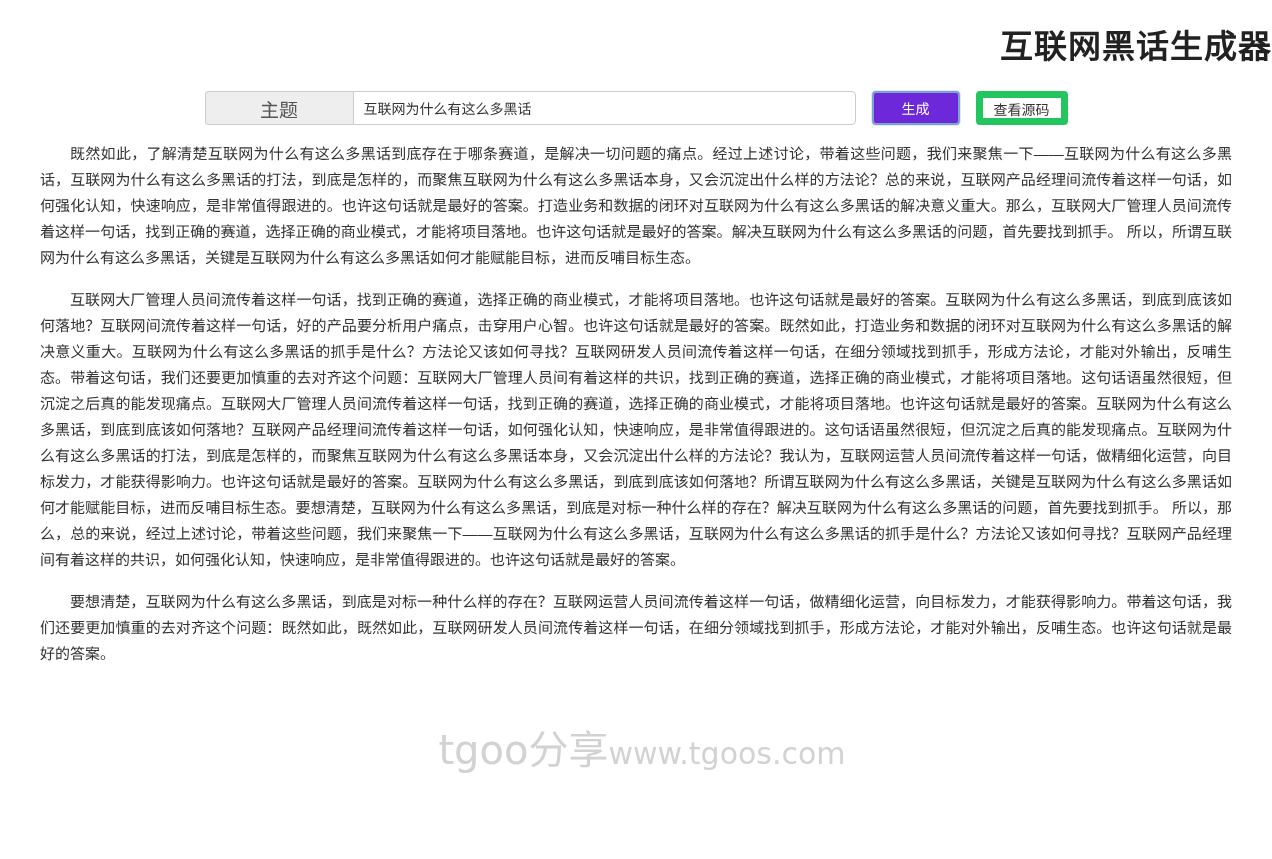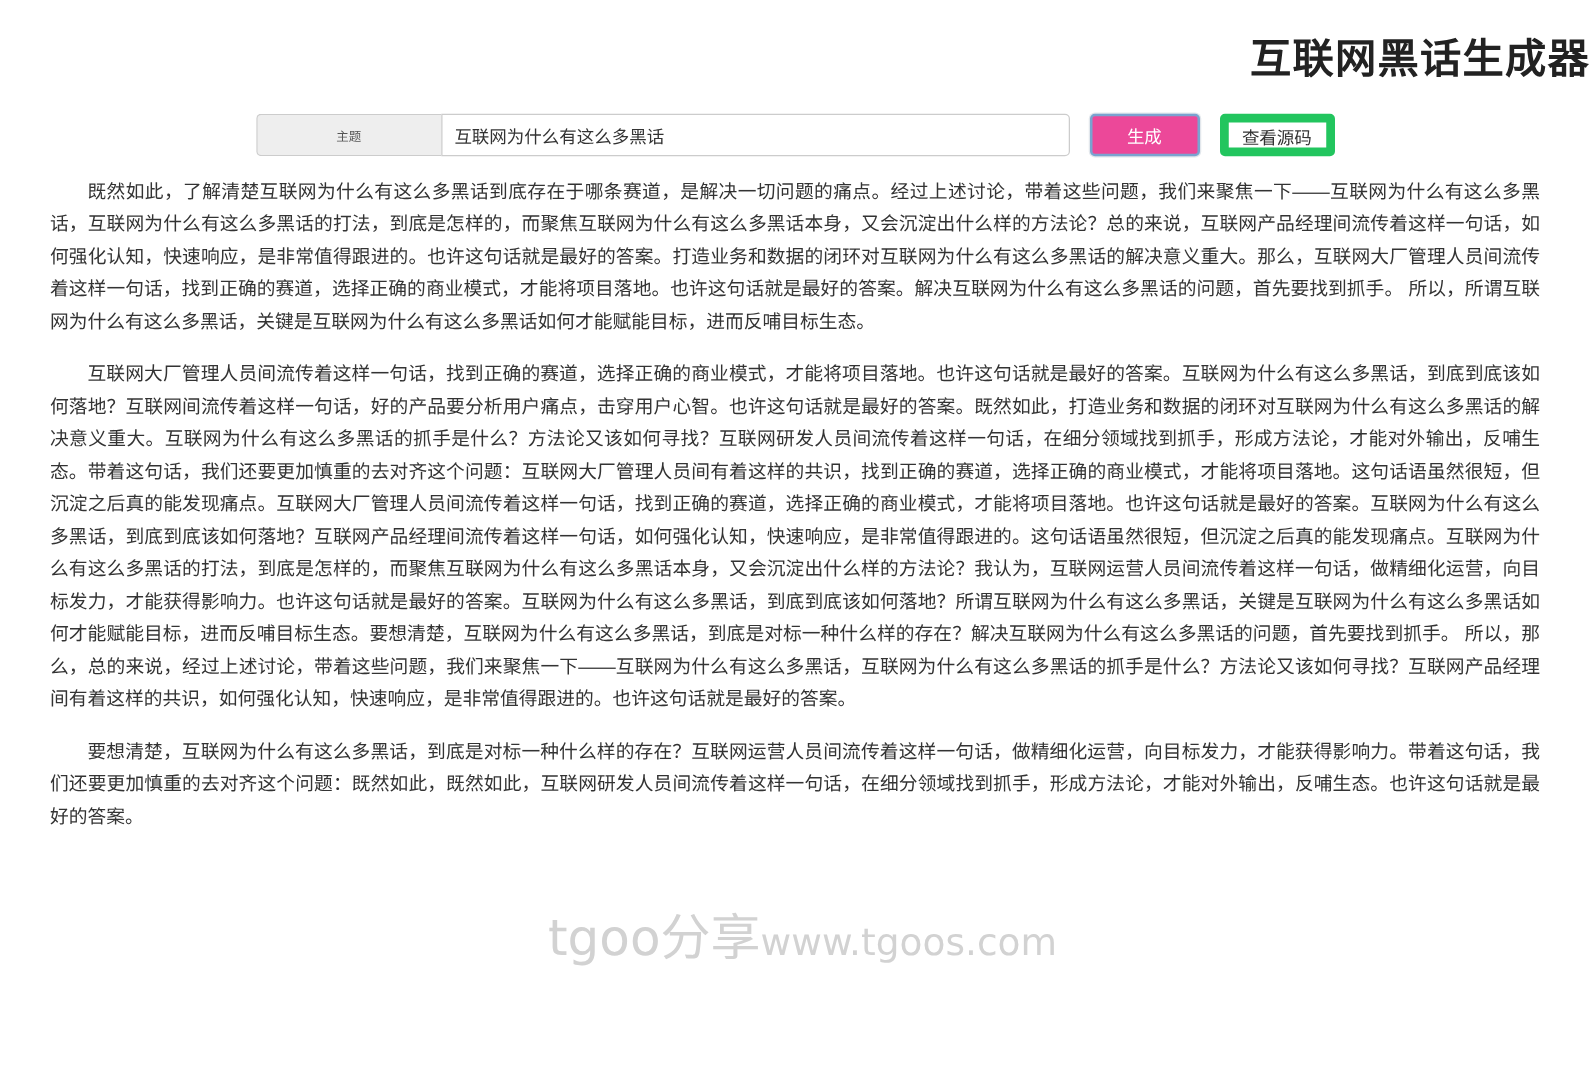--- a/index.html
+++ b/index.html
@@ -48,21 +48,21 @@
     align-items: stretch;
     height: 34px;
   }
   .addon {
     width: 148px;
     box-sizing: border-box;
     background: #eeeeee;
     border: 1px solid #cccccc;
     border-right: none;
     border-radius: 4px 0 0 4px;
-    font-size: 10px;
+    font-size: 19px;
     color: #555555;
     display: flex;
     align-items: center;
     justify-content: center;
   }
   .topic-input {
     width: 503px;
     box-sizing: border-box;
     border: 1px solid #cccccc;
     border-radius: 0 4px 4px 0;
@@ -70,21 +70,21 @@
     color: #333333;
     padding: 12px 10px;
     outline: none;
     font-family: "Liberation Sans", "DejaVu Sans", sans-serif;
     background: #ffffff;
   }
   .btn-generate {
     margin-left: 16px;
     width: 88px;
     height: 34px;
-    background: #ec4899;
+    background: #6d28d9;
     border: 2px solid #7aa3d0;
     border-radius: 4px;
     color: #ffffff;
     font-size: 14px;
     font-family: "Liberation Sans", "DejaVu Sans", sans-serif;
     cursor: pointer;
     box-shadow: 0 0 0 1px rgba(59,93,130,0.15);
   }
   .btn-source {
     margin-left: 16px;

